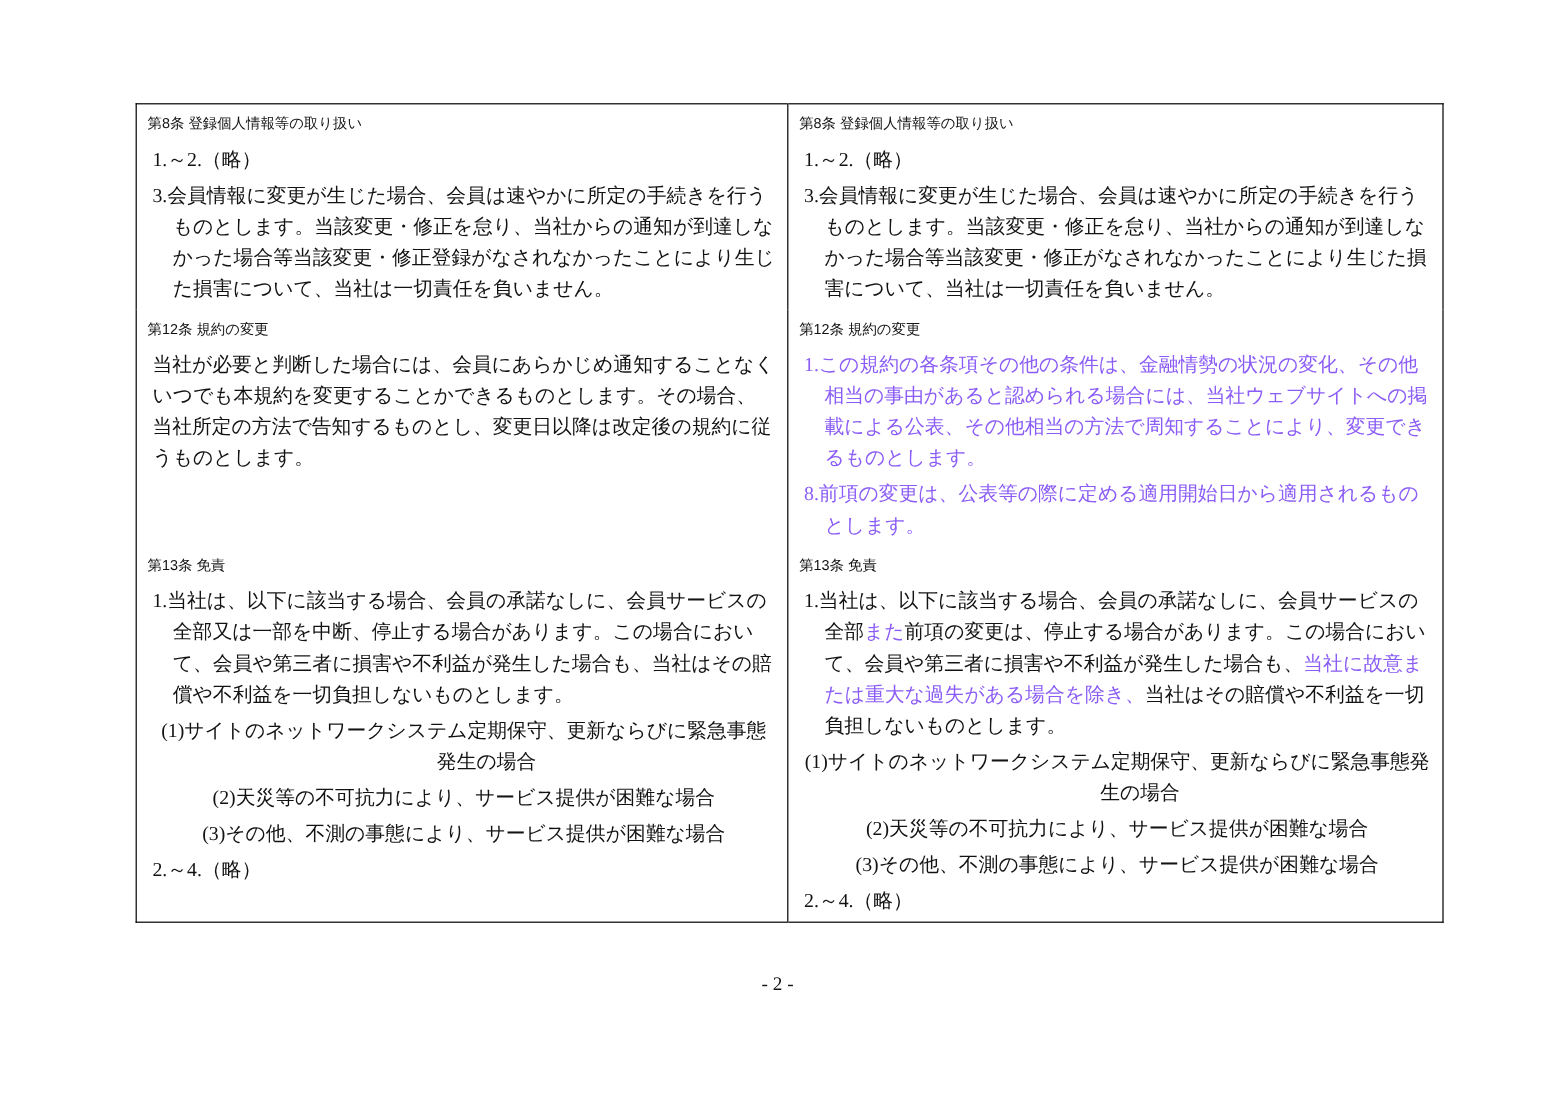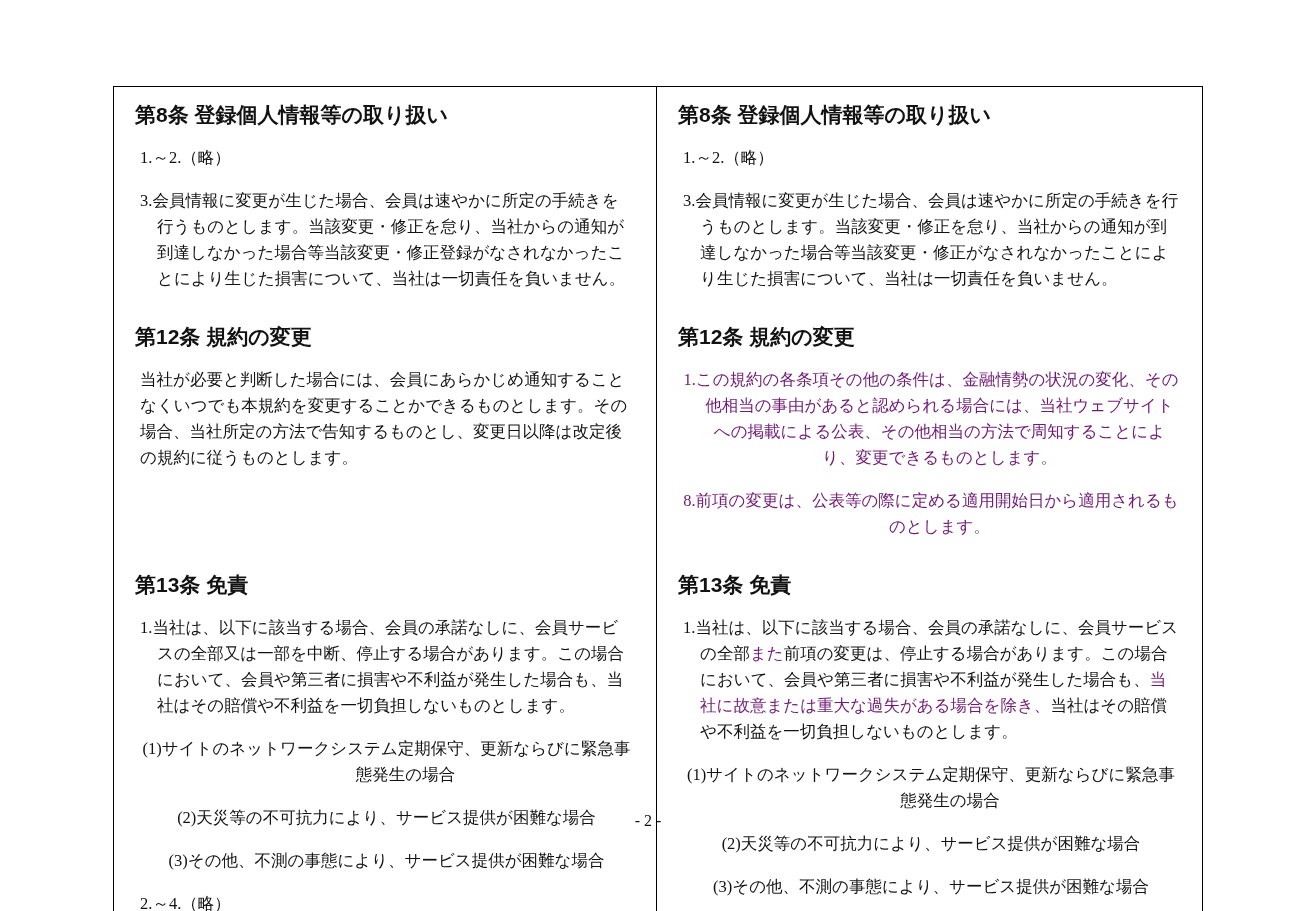--- a/index.html
+++ b/index.html
@@ -36,46 +36,45 @@
   td.col-old {
     width: 527px;
     border-right: 1.5px solid #000000;
   }
   td.col-new {
     width: 530px;
   }
   tr.row-s8  { height: 153px; }
   tr.row-s12 { height: 179px; }
   .sec-heading {
-    margin: 12px;
+    margin: 0;
     font-family: "Liberation Sans", "DejaVu Sans", sans-serif;
-    font-weight: bold;
-    font-size: 21px;
+    font-weight: normal;
+    font-size: 12px;
     line-height: 26px;
   }
   p.para {
-    margin: 17px;
+    margin: 4px;
   }
   .hang1 {
     padding-left: 17px;
     text-indent: -17px;
   }
   .hang2 {
     padding-left: 38px;
     text-indent: -38px;
     text-align: center;
   }
   .u {
     text-underline-offset: 4px;
     text-decoration-thickness: 1px;
   }
   .red {
-    color: #701a75;
+    color: #8b5cf6;
     text-decoration-color: #de5a5a;
-    text-align: center;
   }
   .page-number {
     position: absolute;
     left: 0;
     width: 100%;
     top: 810px;
     text-align: center;
     font-size: 16px;
     line-height: 22px;
     color: #121212;

